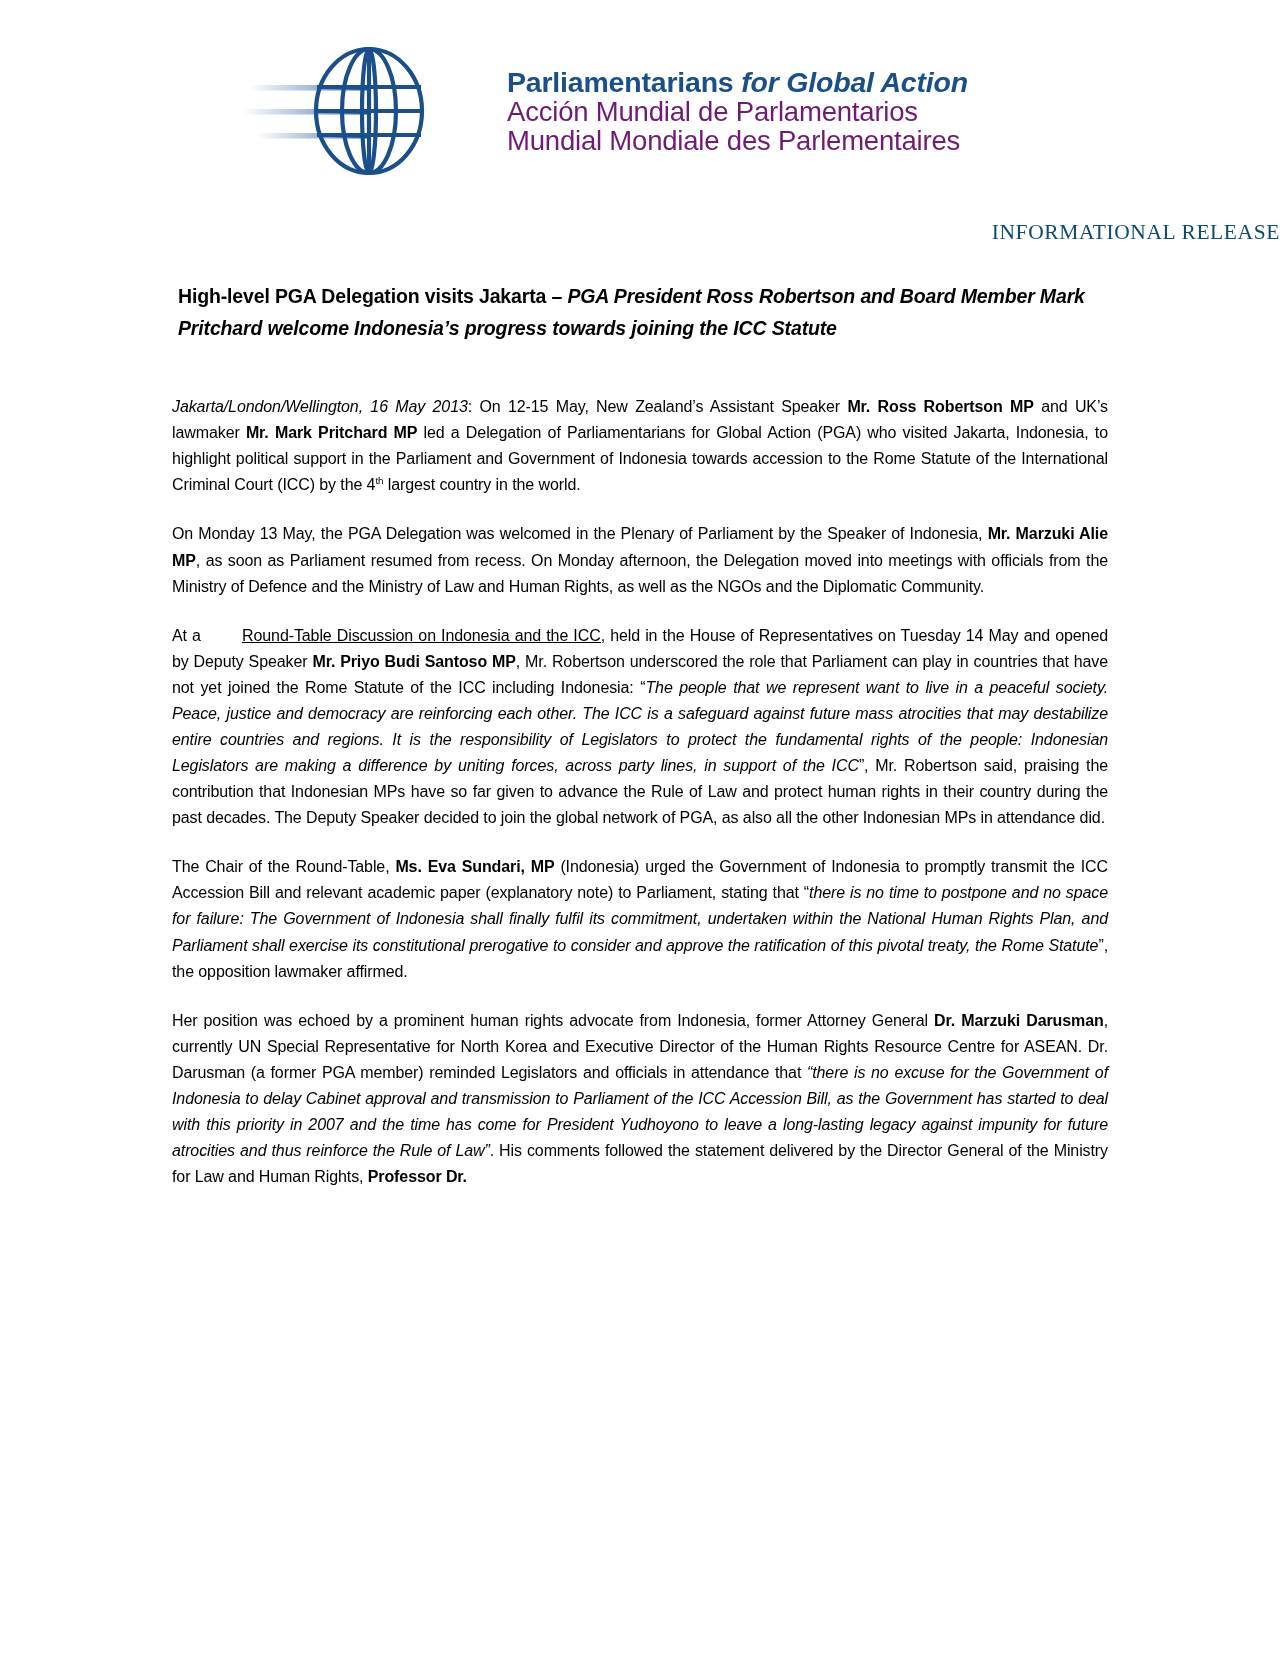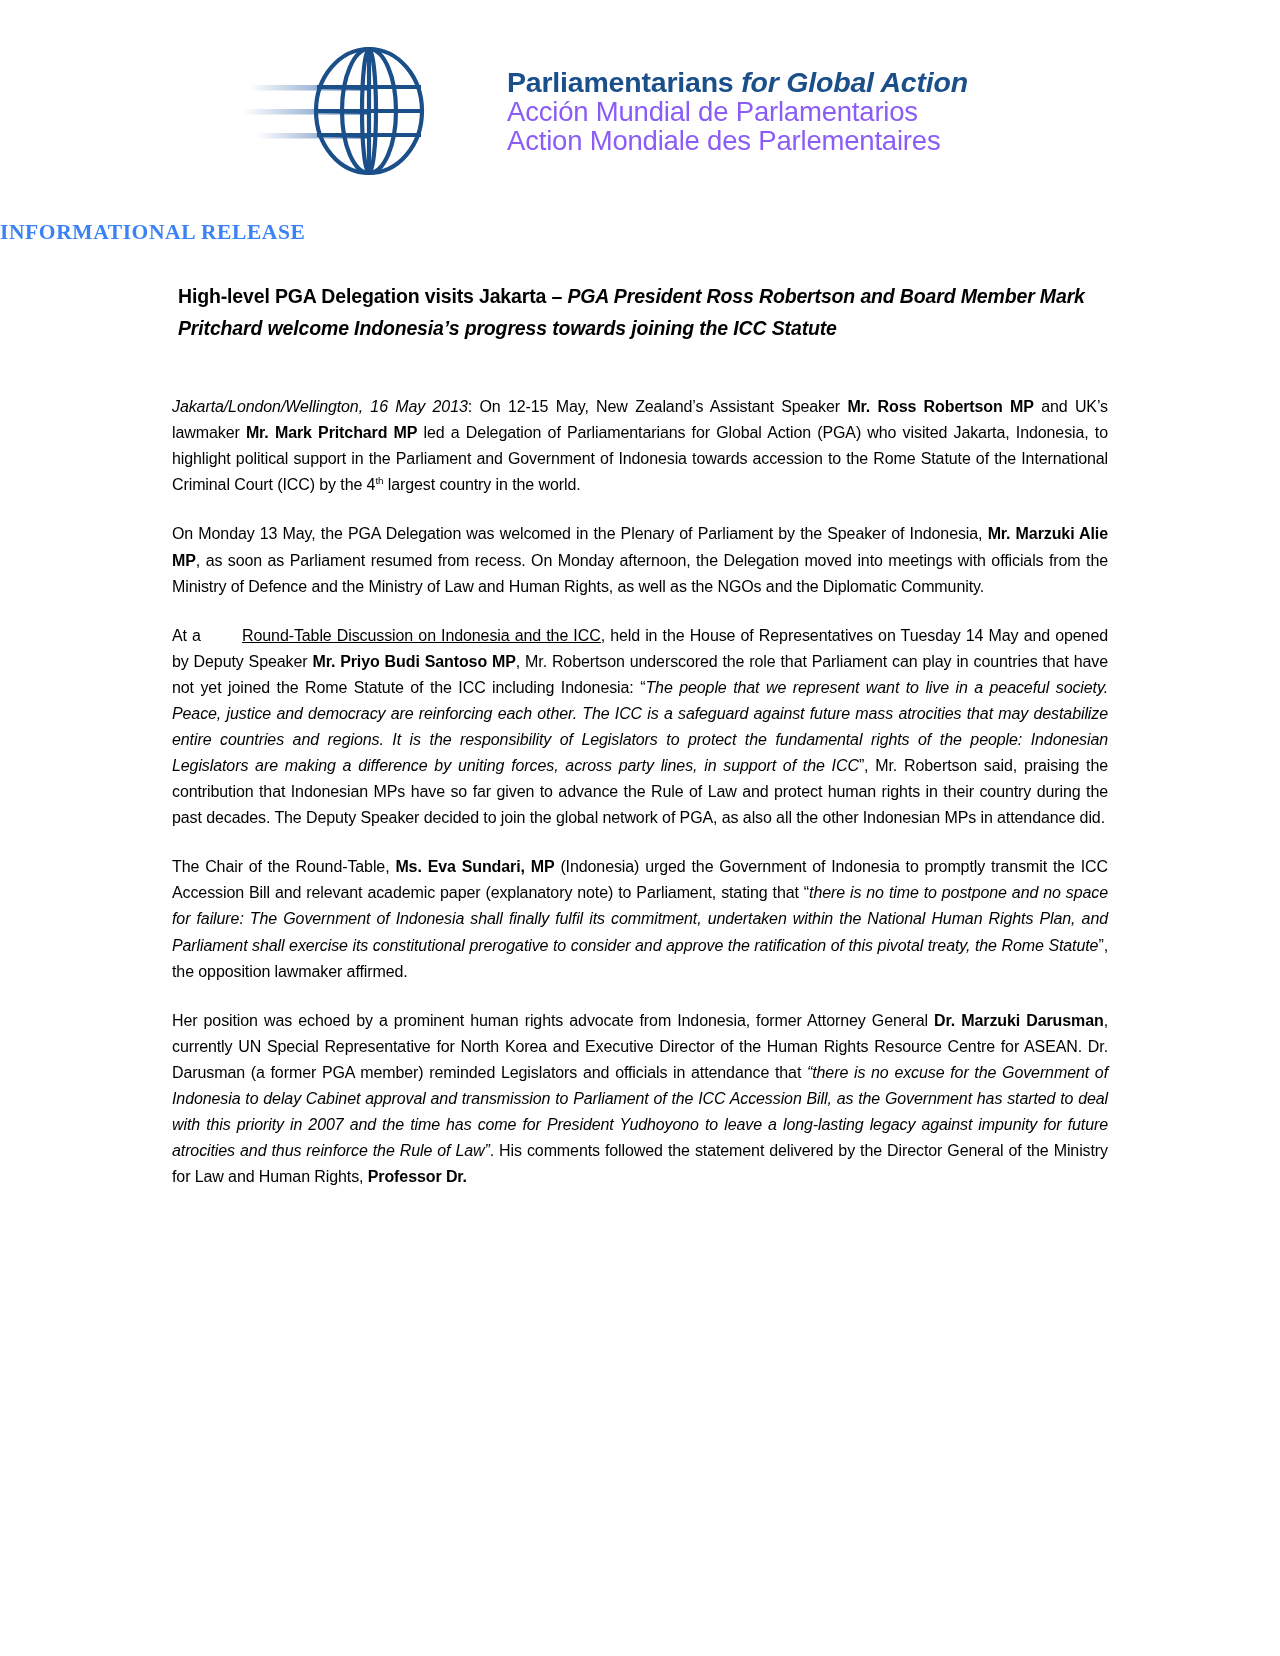--- a/index.html
+++ b/index.html
@@ -49,33 +49,33 @@
     font-weight: bold;
     color: #1b4f8a;
     letter-spacing: -0.2px;
   }
   .logo-line1 .ital {
     font-style: italic;
     font-weight: bold;
   }
   .logo-line2, .logo-line3 {
     font-size: 27.5px;
-    color: #8b5cf6;
+    color: #701a75;
     letter-spacing: -0.2px;
   }
 
   
   .release-label {
     margin-top: 60px;
-    text-align: left;
+    text-align: right;
     font-family: "Liberation Serif", serif;
     font-size: 21.5px;
-    font-weight: bold;
+    font-weight: normal;
     letter-spacing: 0.6px;
-    color: #3b82f6;
+    color: #0c4a6e;
   }
   .headline {
     margin: 36px 178px 0 178px;
     font-size: 19.5px;
     font-weight: bold;
     line-height: 1.62;
     letter-spacing: -0.15px;
   }
   .headline .ital { font-style: italic; font-weight: bold; }
 
@@ -127,21 +127,21 @@
           <line x1="74" y1="42" x2="178" y2="42"></line>
           <line x1="73" y1="66" x2="179" y2="66"></line>
           <line x1="74" y1="90" x2="178" y2="90"></line>
         </g>
       </svg>
     </div>
 
     <div class="logo-text">
       <div class="logo-line1"><span>Parliamentarians </span><span class="ital">for Global Action</span></div>
       <div class="logo-line2">Acción Mundial de Parlamentarios</div>
-      <div class="logo-line3">Action Mondiale des Parlementaires</div>
+      <div class="logo-line3">Mundial Mondiale des Parlementaires</div>
     </div>
 
   </div>
 
   <div class="release-label">INFORMATIONAL RELEASE</div>
 
   <div class="headline"><span>High-level PGA Delegation visits Jakarta – </span><span class="ital">PGA President Ross Robertson and Board Member Mark Pritchard welcome Indonesia’s progress towards joining the ICC Statute</span></div>
 
   <div class="body-wrap">
 

